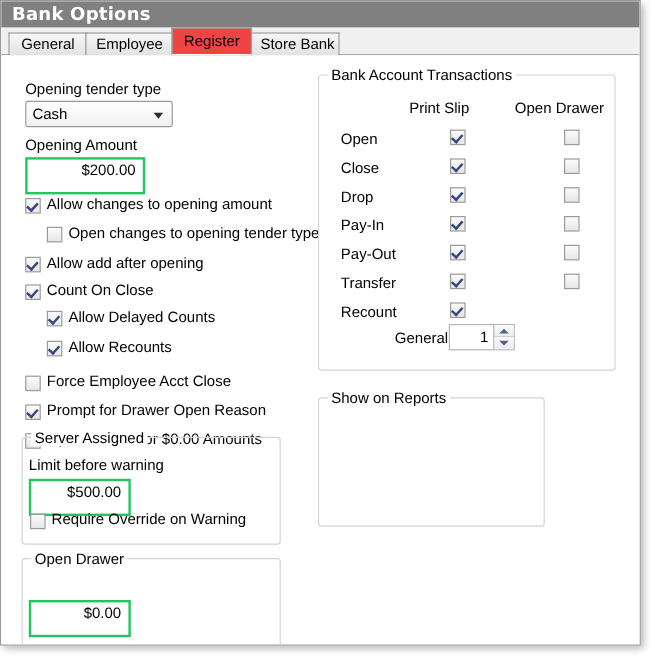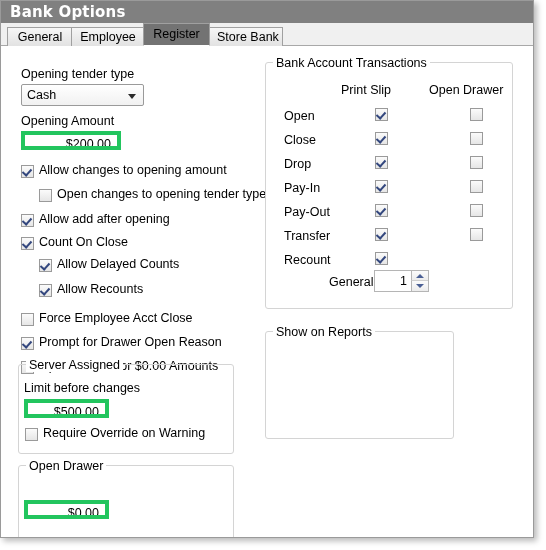--- a/index.html
+++ b/index.html
@@ -79,21 +79,21 @@
     background: linear-gradient(#f6f6f6, #e2e2e2);
     border: 1px solid #a0a0a0;
     border-bottom: none;
     box-sizing: border-box;
     white-space: nowrap;
     z-index: 1;
   }
   .tab.active {
     height: 23px;
     line-height: 21px;
-    background: #737373;
+    background: #ef4444;
     border-color: #a0a0a0;
     border-bottom: 1px solid #ffffff;
     z-index: 3;
   }
   
   .pane {
     position: absolute;
     left: 0;
     top: 45px;
     right: 0;
@@ -105,23 +105,23 @@
 
   .lbl {
     position: absolute;
     font-size: 12.5px;
     color: #000;
     white-space: nowrap;
   }
   .textbox {
     position: absolute;
     background: #ffffff;
-    border: 4px solid #22c55e;
-    box-sizing: border-box;
-    height: 19px;
+    border: 2px solid #22c55e;
+    box-sizing: border-box;
+    height: 31px;
     line-height: 19px;
     text-align: right;
     padding-right: 6px;
     font-size: 12.5px;
     color: #000;
     overflow: hidden;
     white-space: nowrap;
   }
   
   .combo {
@@ -314,21 +314,21 @@
               <span class="cbtext">Prompt for Drawer Open Reason</span>
             </div>
             <div class="cbrow" style="left: 20px; top: 315px;">
               <span class="cb"></span>
               <span class="cbtext">Open Drawer for $0.00 Amounts</span>
             </div>
           </div>
 
         <div class="group" style="left:17px; top:318px; width:216px; height:90px;">
           <div class="gtitle">Server Assigned</div>
-          <div class="lbl" style="left:5px; top:16px;">Limit before changes</div>
+          <div class="lbl" style="left:5px; top:16px;">Limit before warning</div>
           <div class="textbox" style="left:5px; top:34px; width:85px;">$500.00</div>
           <div class="cbrow" style="left:6px; top:63px;">
             <span class="cb" id="cb-override"></span>
             <span class="cbtext">Require Override on Warning</span>
           </div>
         </div>
 
         <div class="group" style="left:17px; top:419px; width:216px; height:83px;">
           <div class="gtitle">Open Drawer</div>
           <div class="textbox" style="left:5px; top:34px; width:85px;">$0.00</div>

